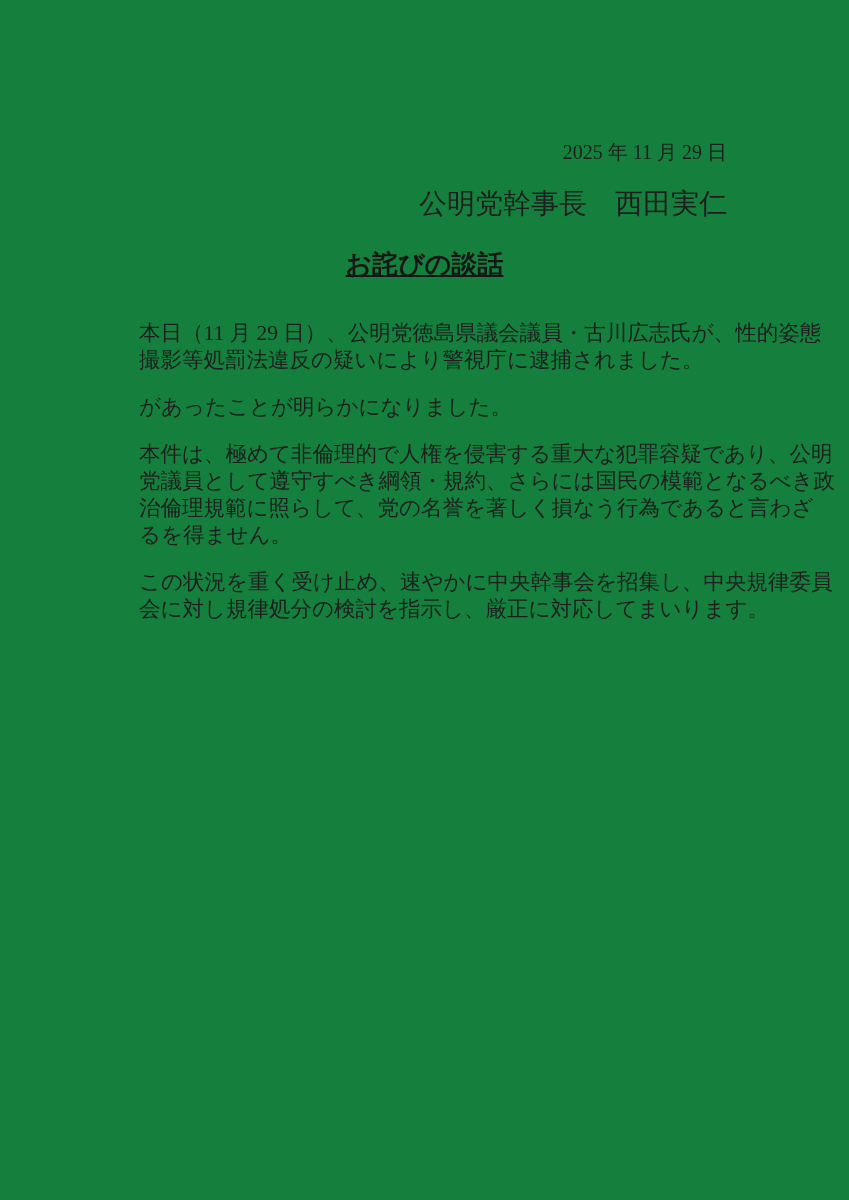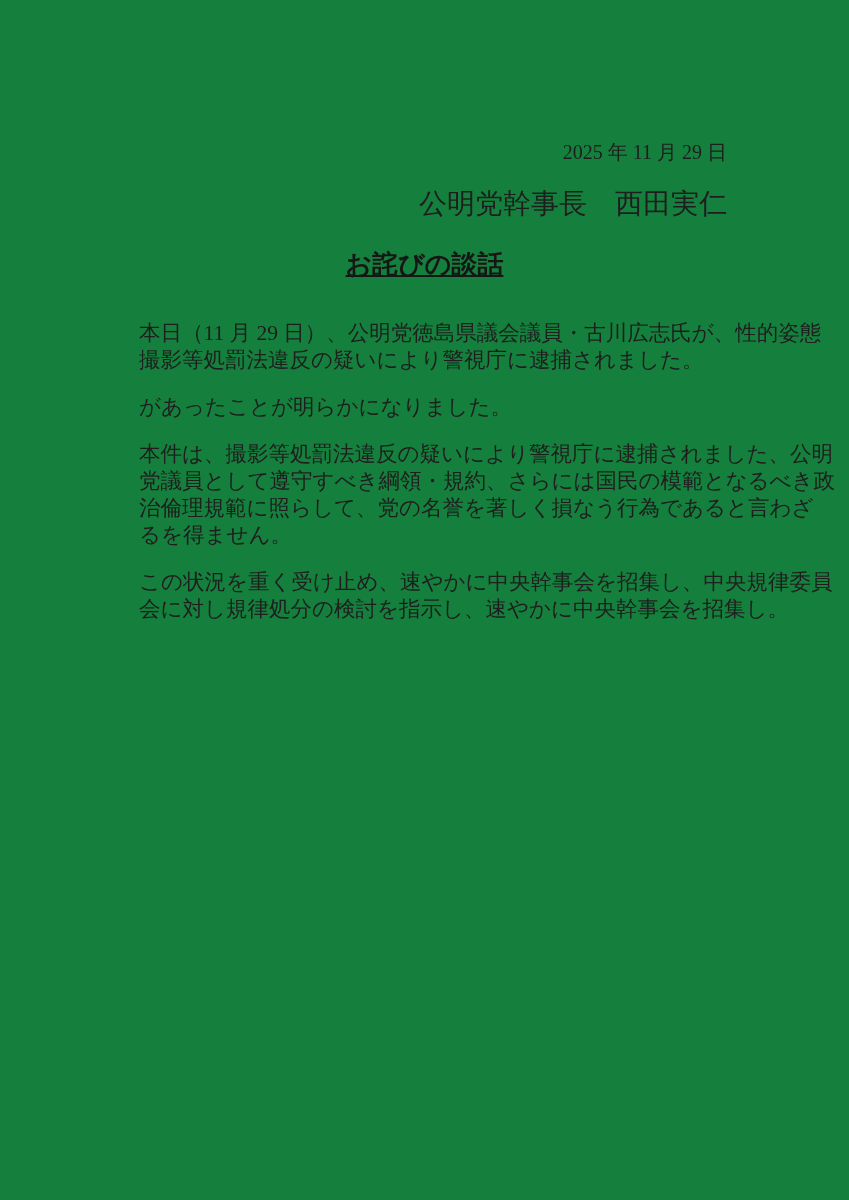--- a/index.html
+++ b/index.html
@@ -77,27 +77,27 @@
     <div class="para">
       <div class="line">本日（11 月 29 日）、公明党徳島県議会議員・古川広志氏が、性的姿態</div>
       <div class="line">撮影等処罰法違反の疑いにより警視庁に逮捕されました。</div>
     </div>
 
     <div class="para">
       <div class="line">があったことが明らかになりました。</div>
     </div>
 
     <div class="para">
-      <div class="line">本件は、撮影等処罰法違反の疑いにより警視庁に逮捕されました、公明</div>
+      <div class="line">本件は、極めて非倫理的で人権を侵害する重大な犯罪容疑であり、公明</div>
       <div class="line">党議員として遵守すべき綱領・規約、さらには国民の模範となるべき政</div>
       <div class="line">治倫理規範に照らして、党の名誉を著しく損なう行為であると言わざ</div>
       <div class="line">るを得ません。</div>
     </div>
 
     <div class="para">
       <div class="line">この状況を重く受け止め、速やかに中央幹事会を招集し、中央規律委員</div>
-      <div class="line">会に対し規律処分の検討を指示し、速やかに中央幹事会を招集し。</div>
+      <div class="line">会に対し規律処分の検討を指示し、厳正に対応してまいります。</div>
     </div>
 
 
   </div>
 
 </div>
 
 </body></html>

